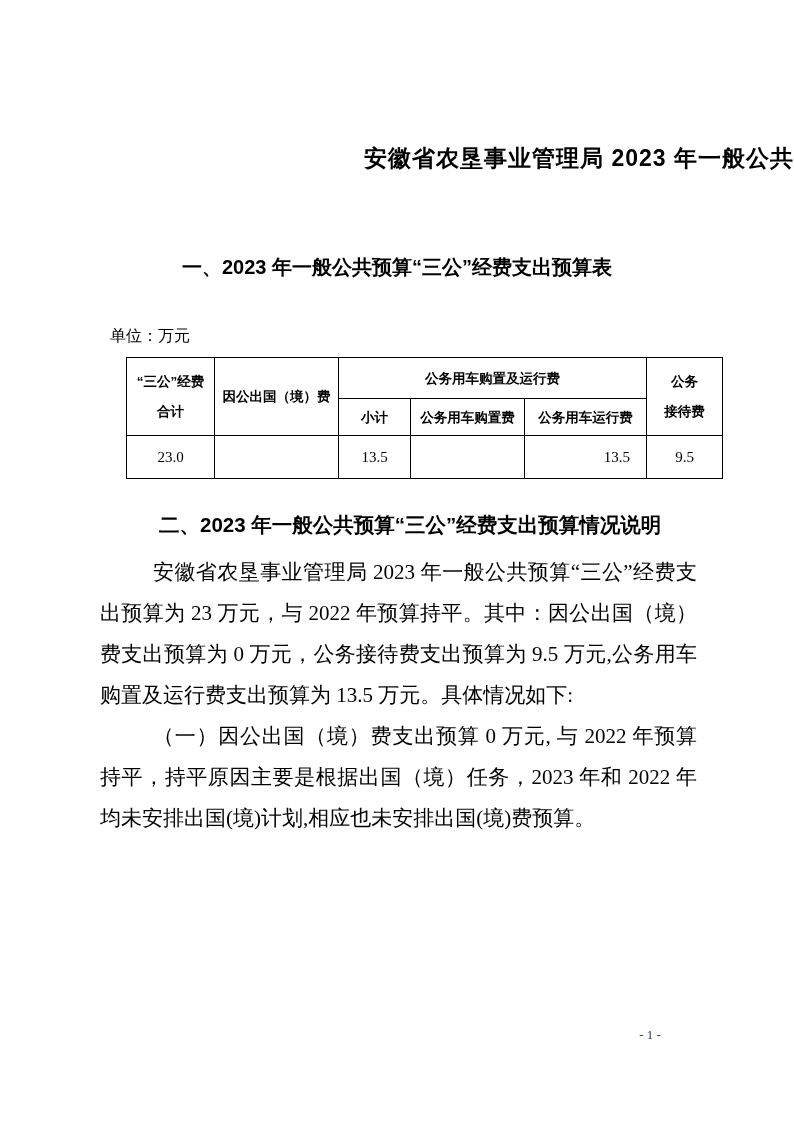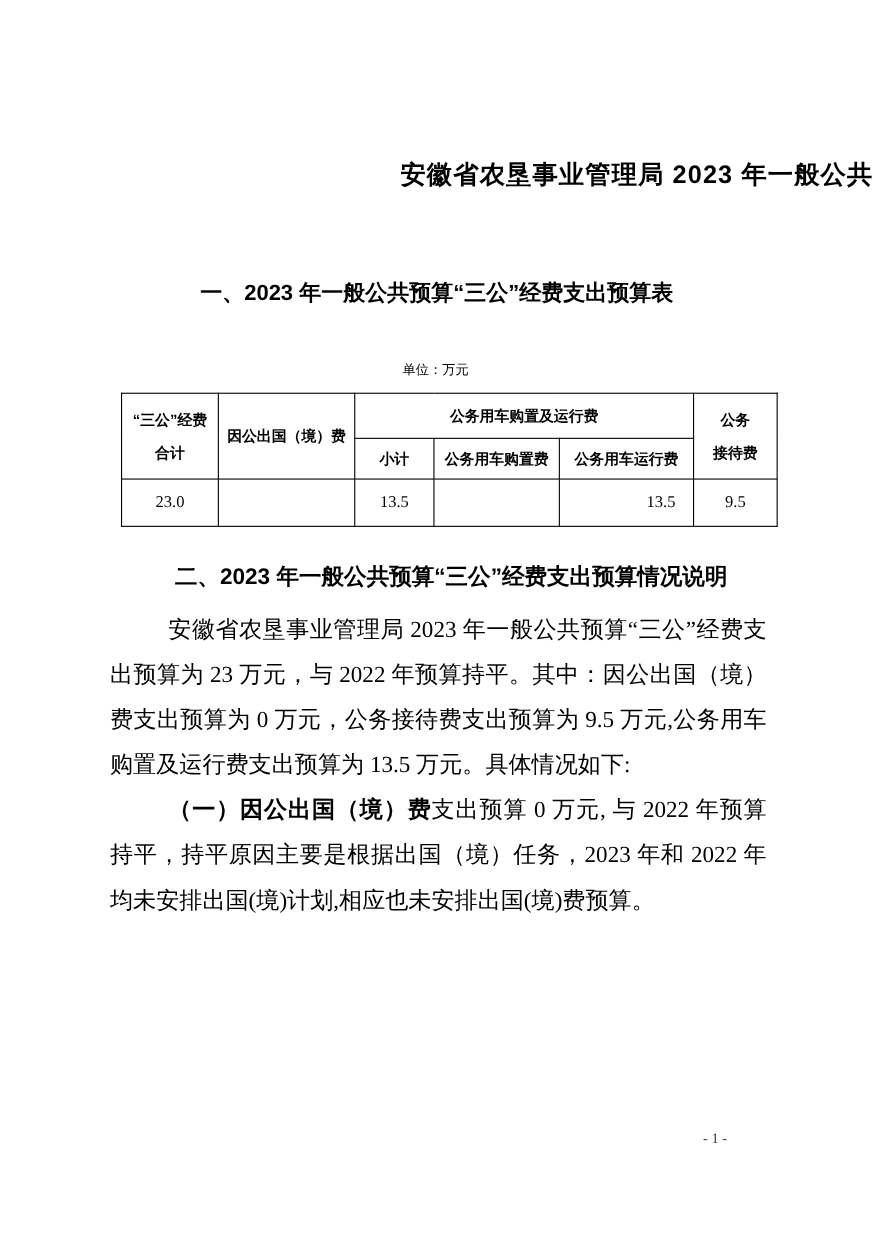--- a/index.html
+++ b/index.html
@@ -24,27 +24,27 @@
   .sec1-heading {
     position: absolute; top: 252px; left: 0; width: 794px;
     text-align: center;
     font-family: "Liberation Sans", "DejaVu Sans", sans-serif;
     font-weight: 600;
     font-size: 20px;
     line-height: 30px;
   }
   .unit-label {
     position: absolute; top: 324px; left: 110px; width: 596px;
-    text-align: center;
+    text-align: left;
     padding-right: 24px;
-    font-size: 12px;
+    font-size: 16px;
     line-height: 24px;
   }
   table.budget-table {
-    position: absolute; top: 357px; left: 110px;
+    position: absolute; top: 357px; left: 126px;
     width: 596px;
     border-collapse: collapse;
     table-layout: fixed;
     text-align: center;
   }
   table.budget-table td {
     border: 1.6px solid #000;
     vertical-align: middle;
     overflow: hidden;
   }
@@ -68,21 +68,21 @@
   }
   .sec2-heading {
     font-family: "Liberation Sans", "DejaVu Sans", sans-serif;
     font-weight: 700;
     font-size: 20.5px;
     text-indent: 59px;
     margin-bottom: 7px;
     text-align: left;
   }
   .body-para { text-indent: 53px; }
-  .bold-run { font-weight: bold; }
+  .bold-run { font-weight: normal; }
   .page-number {
     position: absolute; top: 1026px; left: 613px; width: 74px;
     text-align: center;
     font-size: 13px;
     color: #2c3a5c;
     line-height: 18px;
   }
 </style>
 </head>
 <body>

